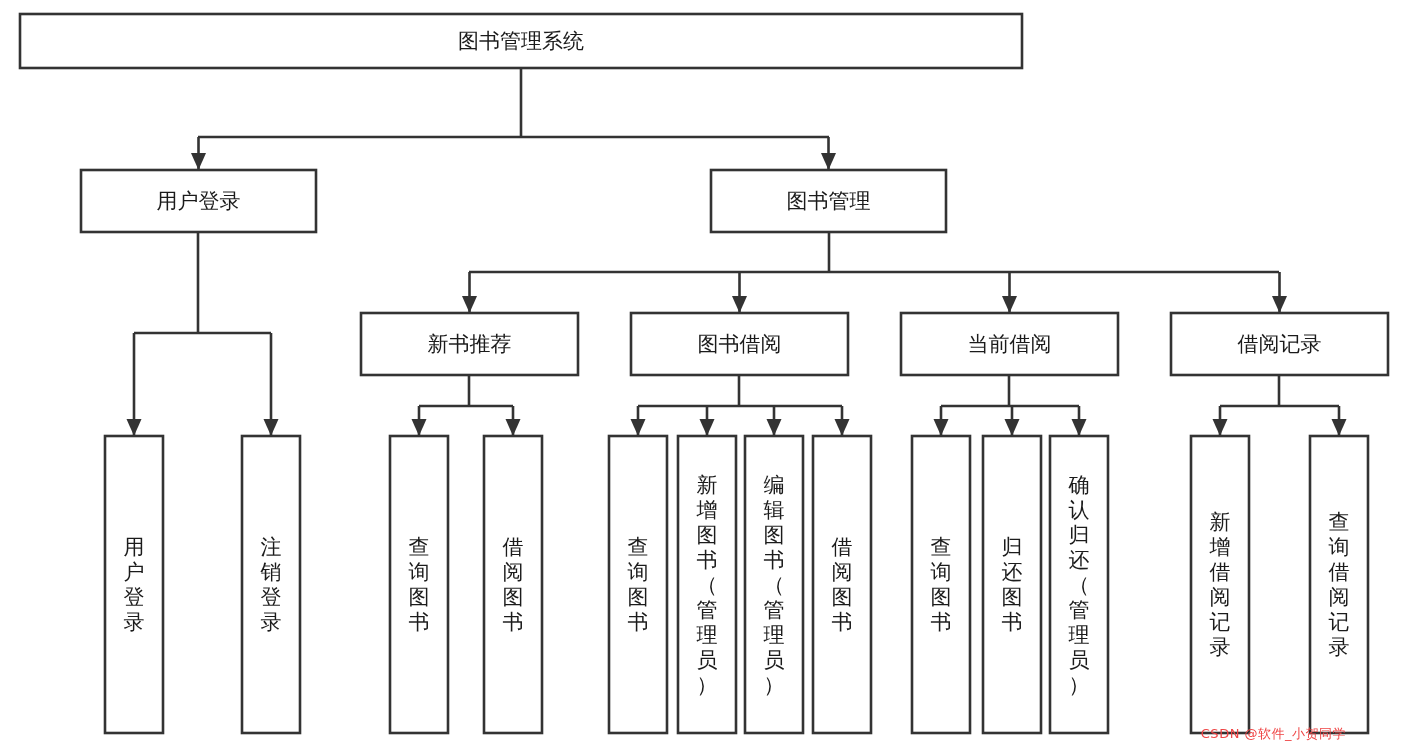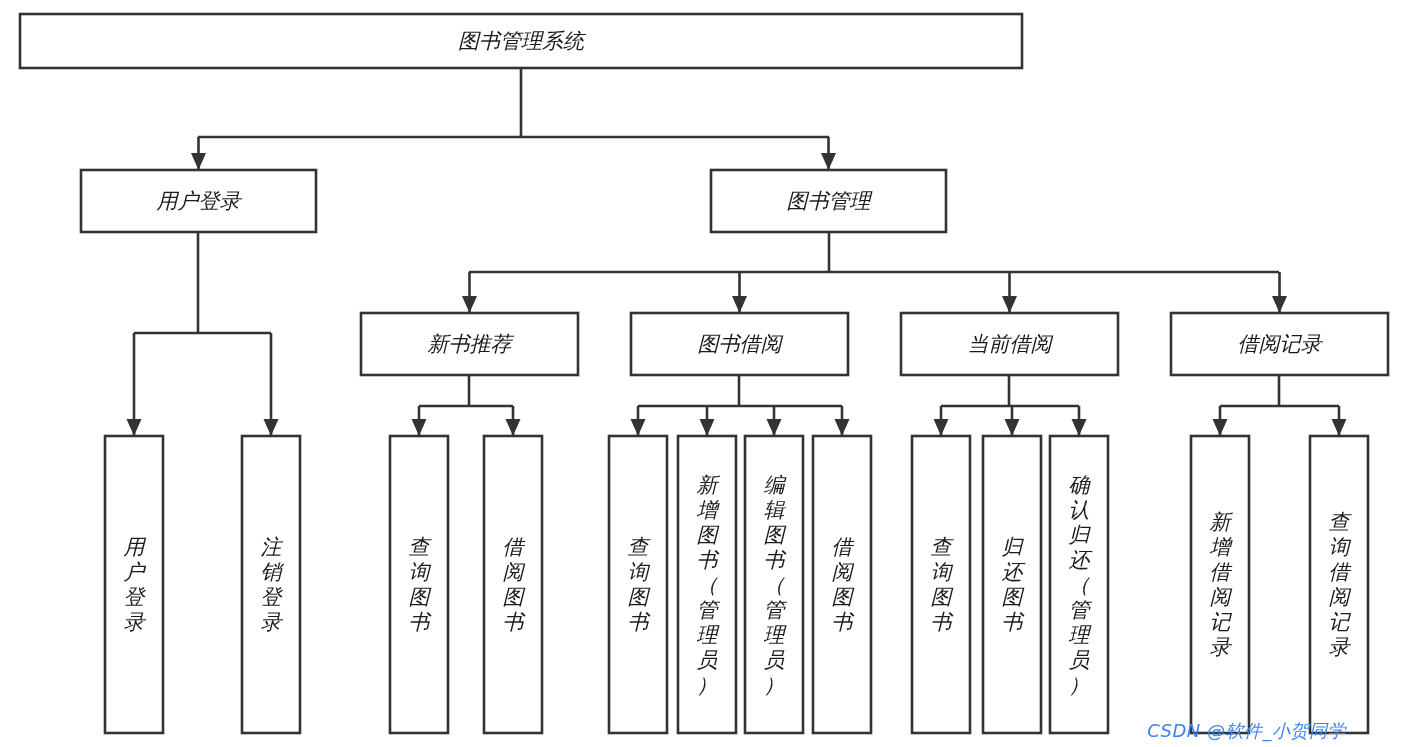--- a/index.html
+++ b/index.html
@@ -12,21 +12,20 @@
     width: 1405px;
     height: 747px;
     font-family: "DejaVu Sans", "Liberation Sans", sans-serif;
     overflow: hidden;
   }
   #diagram-root {
     position: relative;
     width: 1354px;
     height: 747px;
     background: #ffffff;
-    font-style: italic;
   }
   svg.flow-svg {
     position: absolute;
     left: 0;
     top: 0;
     width: 1405px;
     height: 747px;
     display: block;
   }
   .node-rect {
@@ -55,22 +54,22 @@
     font-family: "DejaVu Sans", "Liberation Sans", sans-serif;
     font-size: 21px;
     fill: #1b1b1b;
     text-anchor: middle;
   }
   .watermark-text {
     position: absolute;
     right: 8px;
     bottom: 4px;
     font-family: "DejaVu Sans", "Liberation Sans", sans-serif;
-    font-size: 18px;
-    color: #3b82f6;
+    font-size: 13px;
+    color: #ef4444;
     white-space: nowrap;
     letter-spacing: 0.5px;
     user-select: none;
   }
 </style>
 </head>
 <body>
 
 <div id="diagram-root">
 

